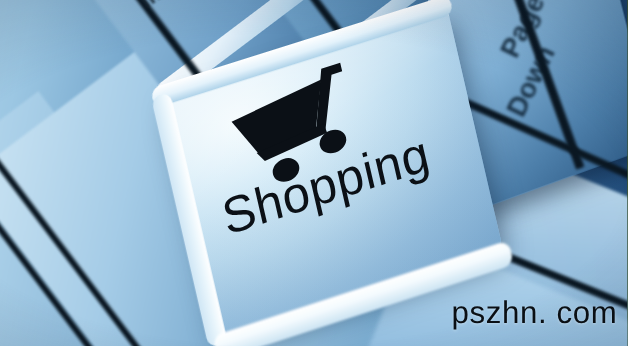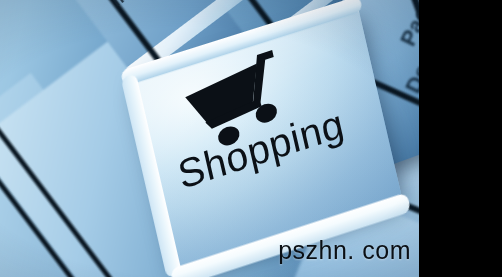--- a/index.html
+++ b/index.html
@@ -1,17 +1,17 @@
 <!DOCTYPE html>
 <html><head>
 <meta charset="utf-8">
 <style>
   html,body{margin:0;padding:0;background:#000;}
   .stage{
-    position:relative;width:419px;height:277px;overflow:hidden;
+    position:relative;width:502px;height:277px;overflow:hidden;
     font-family:"Liberation Sans", sans-serif;
     background:#84cc16;
   }
   
   .bg-base{
     position:absolute;inset:0;
     background:
       radial-gradient(120% 90% at 30% 95%, #cfe4f2 0%, #9cc6e0 28%, #6ba2c8 55%, #3c6e9e 80%, #254c77 100%);
   }
   .bg-tint{

